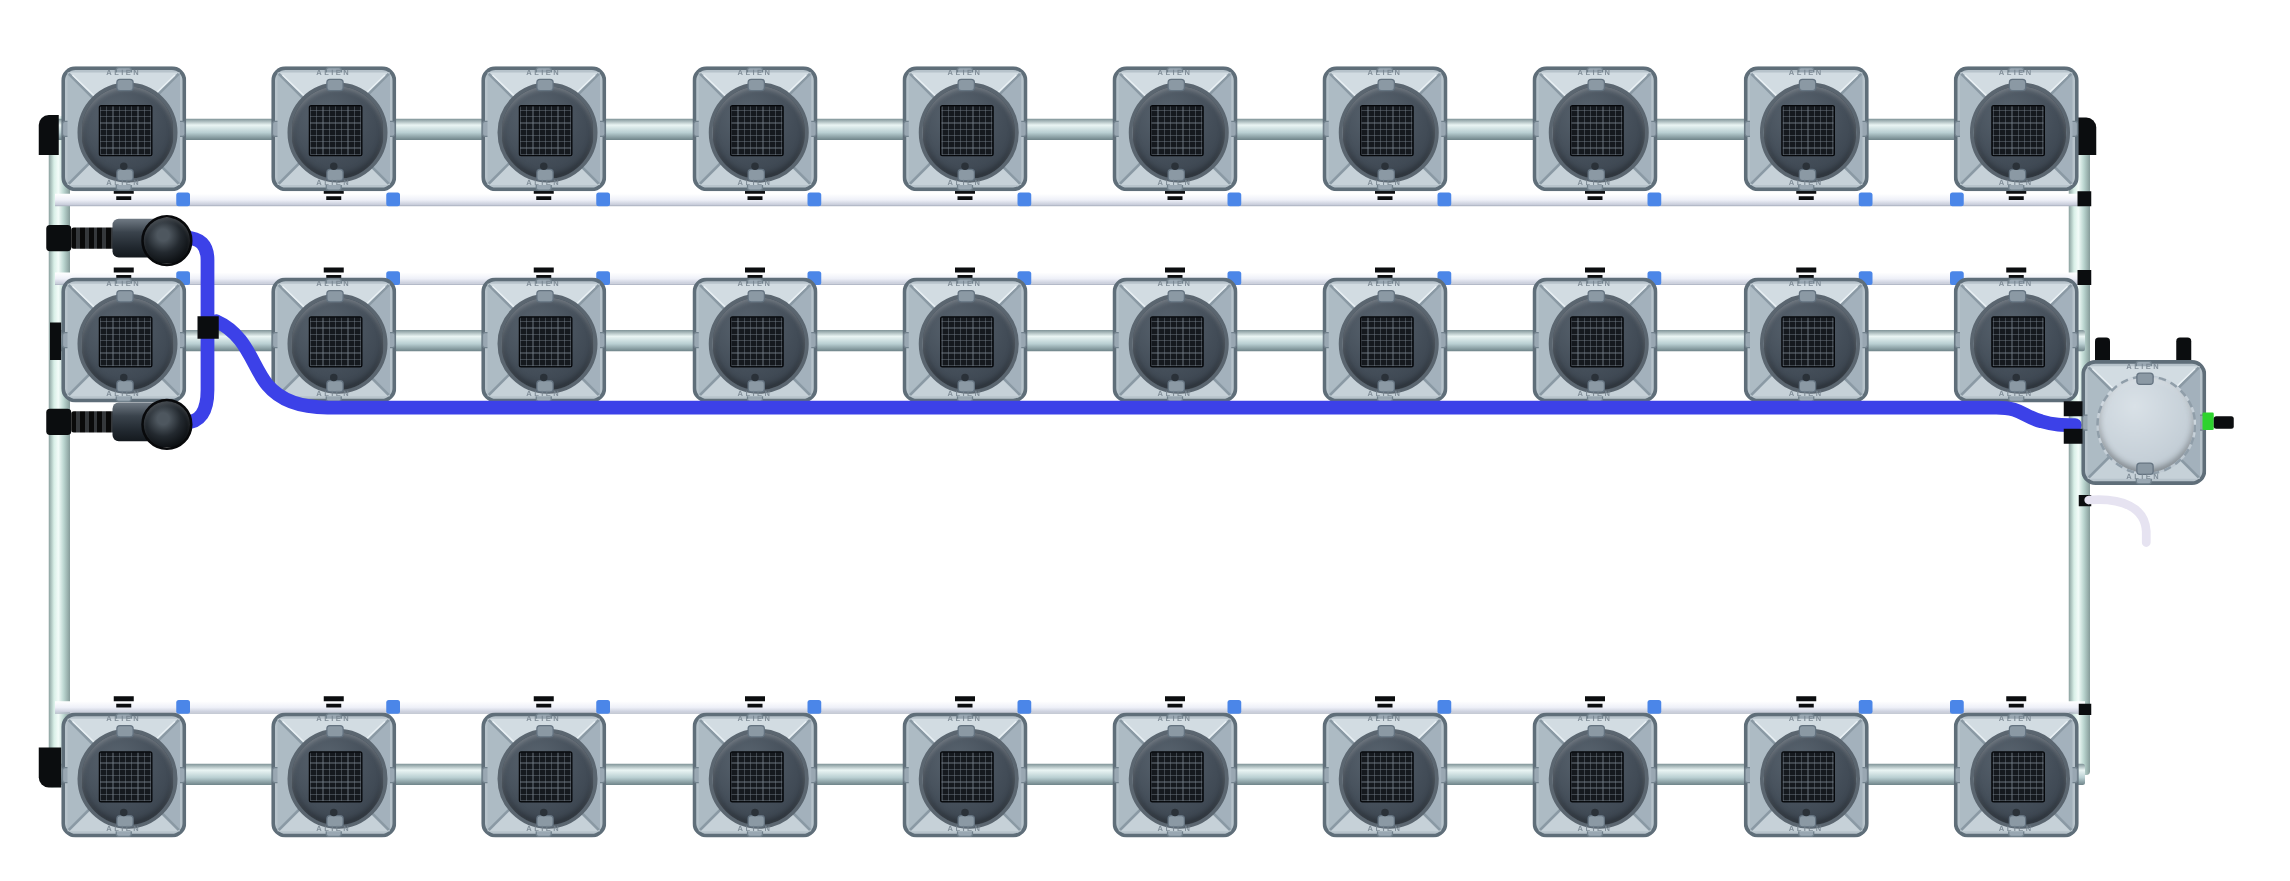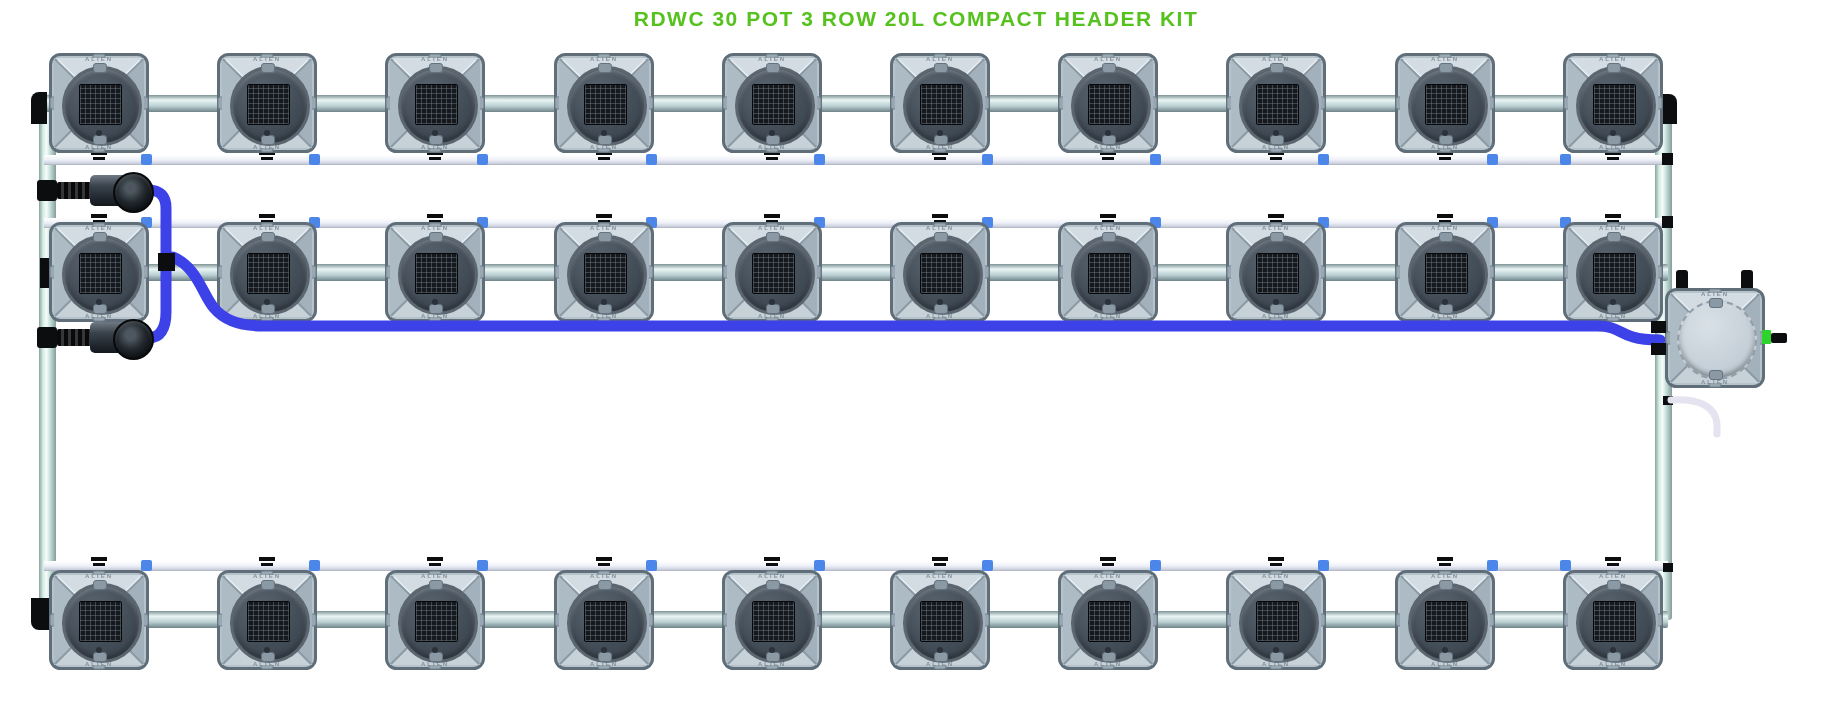--- a/index.html
+++ b/index.html
@@ -48,21 +48,20 @@
   .pump-face{position:absolute;left:56px;top:0;width:37px;height:37px;border-radius:50%;
       background:radial-gradient(circle at 42% 38%,#4e575f 0 15%,#23292f 45%,#0c0f12 75%);
       border:2px solid #08090b;box-shadow:inset 0 2px 3px rgba(255,255,255,.15);}
   .acc{position:absolute;}
 </style>
 </head>
 <body>
 
 <div class="stage" id="stage">
 
-  <div class="title">RDWC 30 POT 3 ROW 20L COMPACT HEADER KIT</div>
 
   <div class="vpipe" style="left:39px;top:93px;height:537px;"></div>
   <div class="vpipe" style="left:1655px;top:98px;height:522px;"></div>
 
   <div class="hpipe-gray" style="left:44px;top:95px;width:1624px;"></div>
   <div class="hpipe-gray" style="left:44px;top:264px;width:1624px;"></div>
   <div class="hpipe-gray" style="left:44px;top:611px;width:1624px;"></div>
 
   <div class="hpipe-white" style="left:44px;top:155px;width:1624px;"></div>
   <div class="hpipe-white" style="left:44px;top:218px;width:1624px;"></div>

